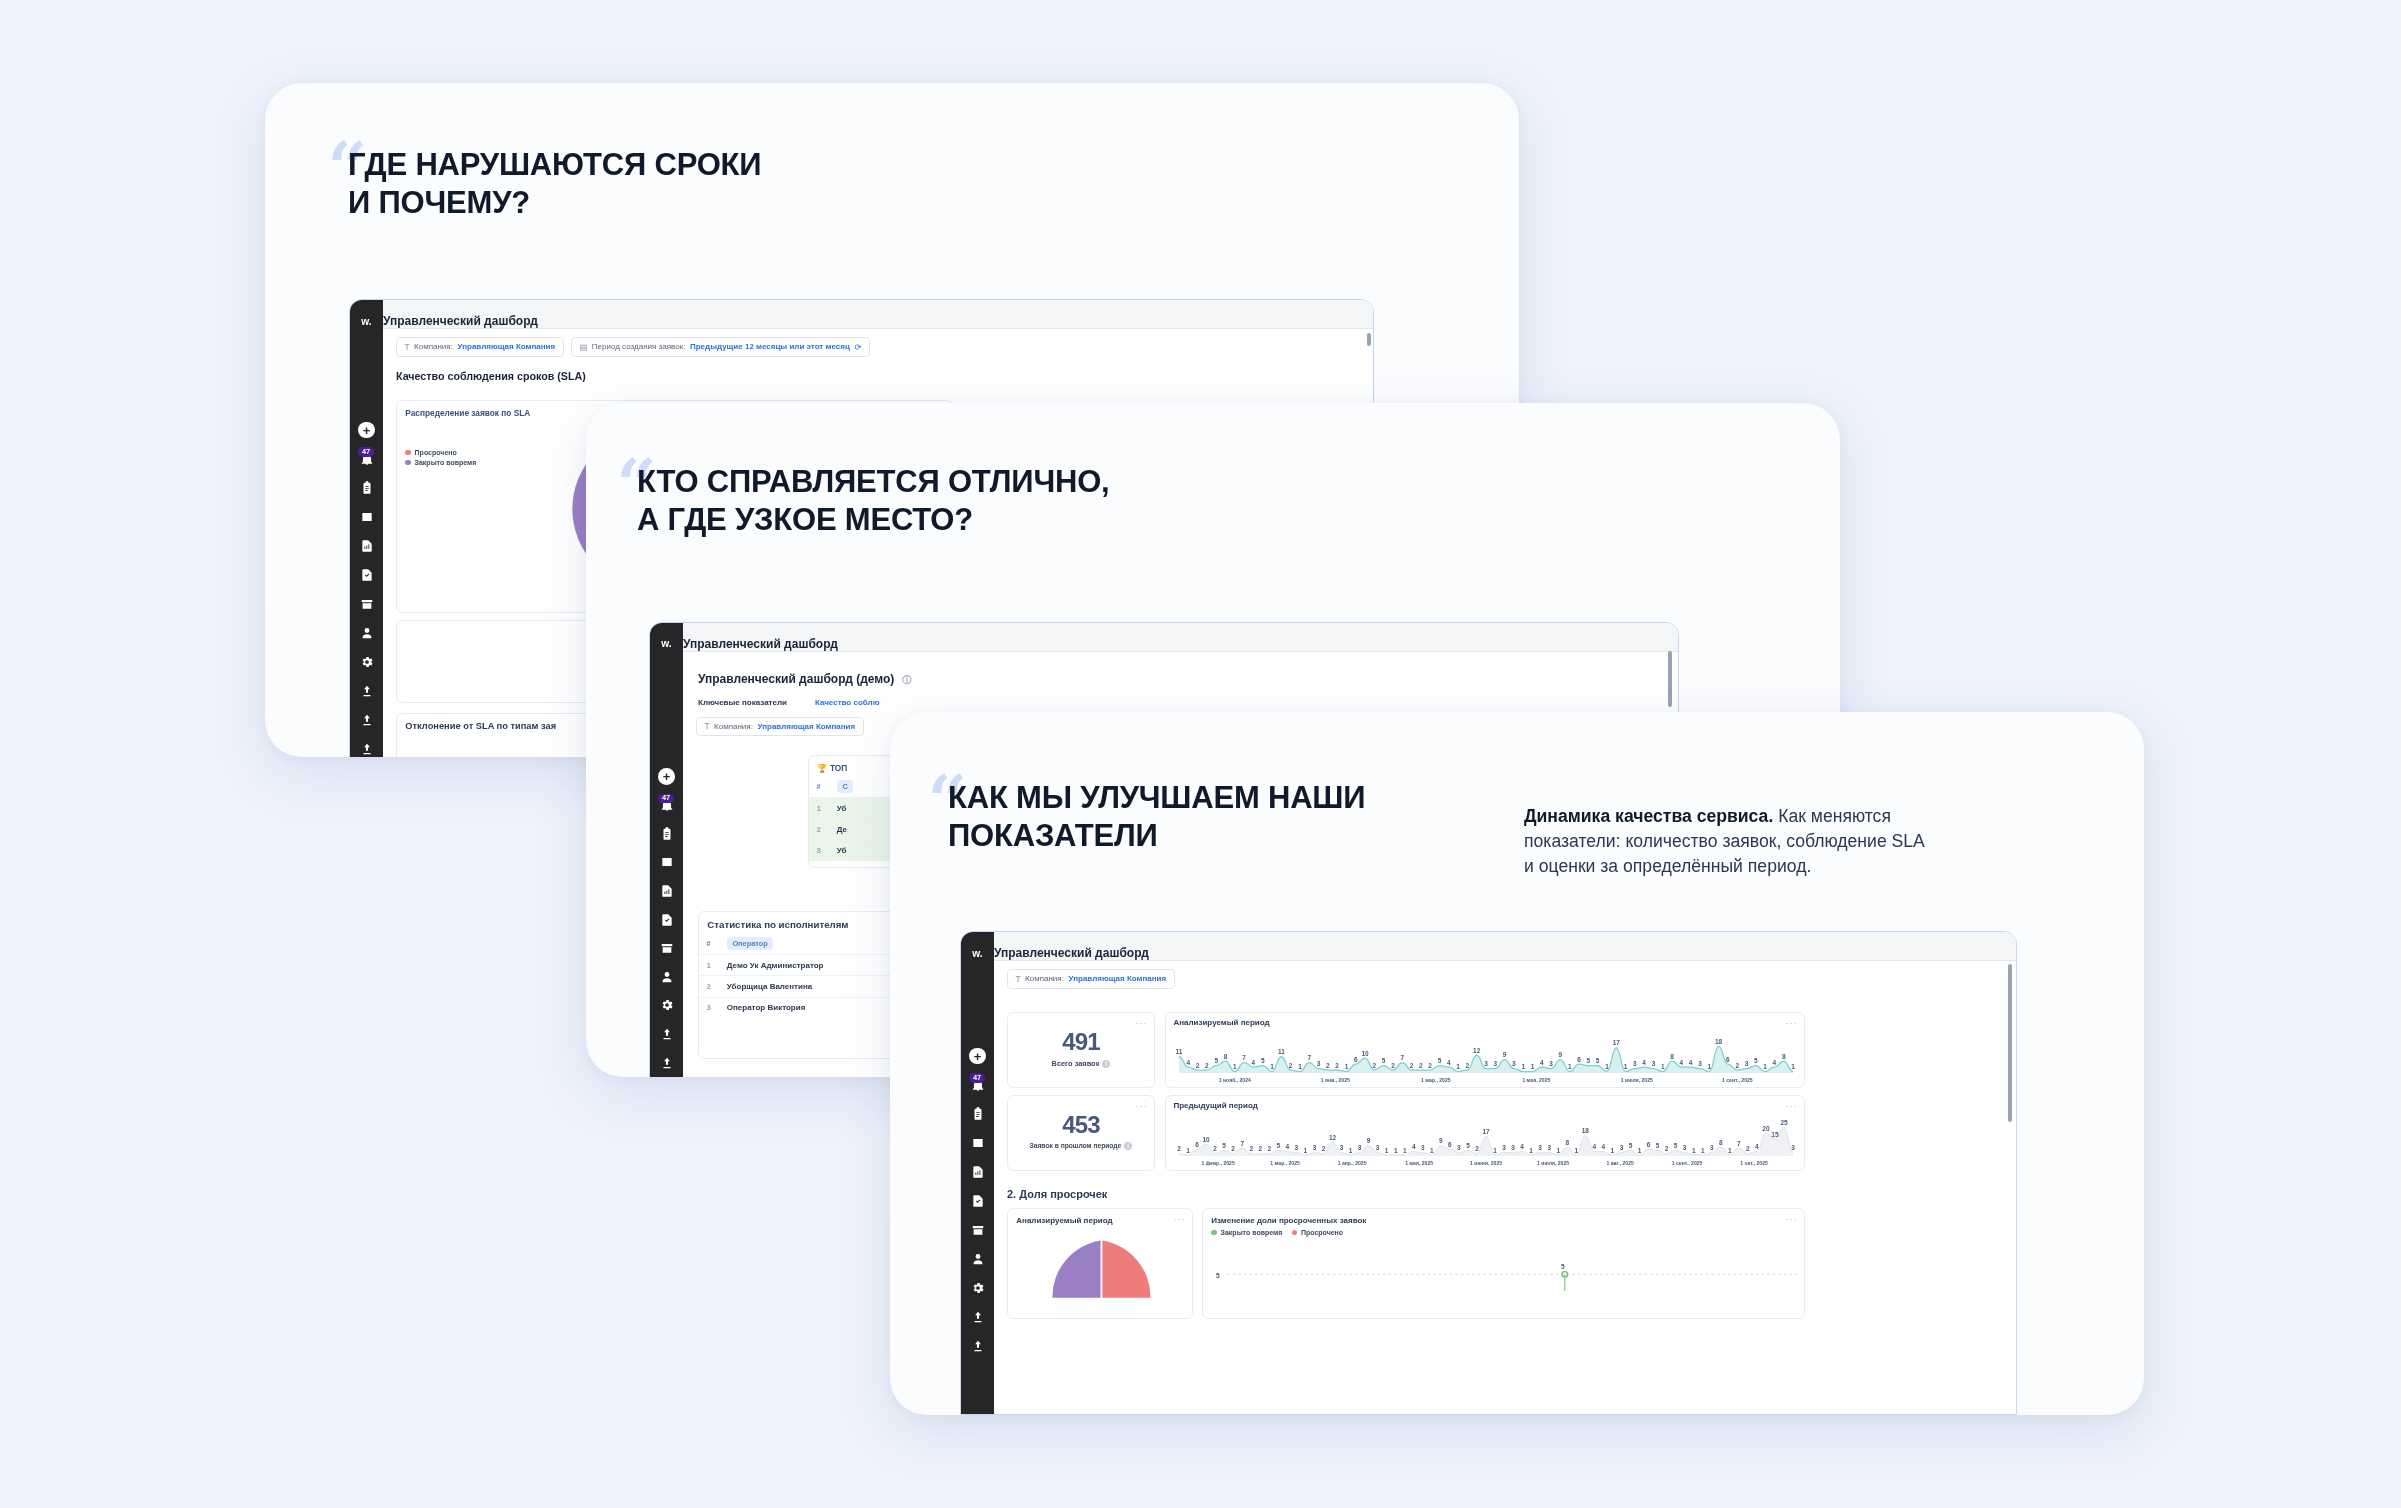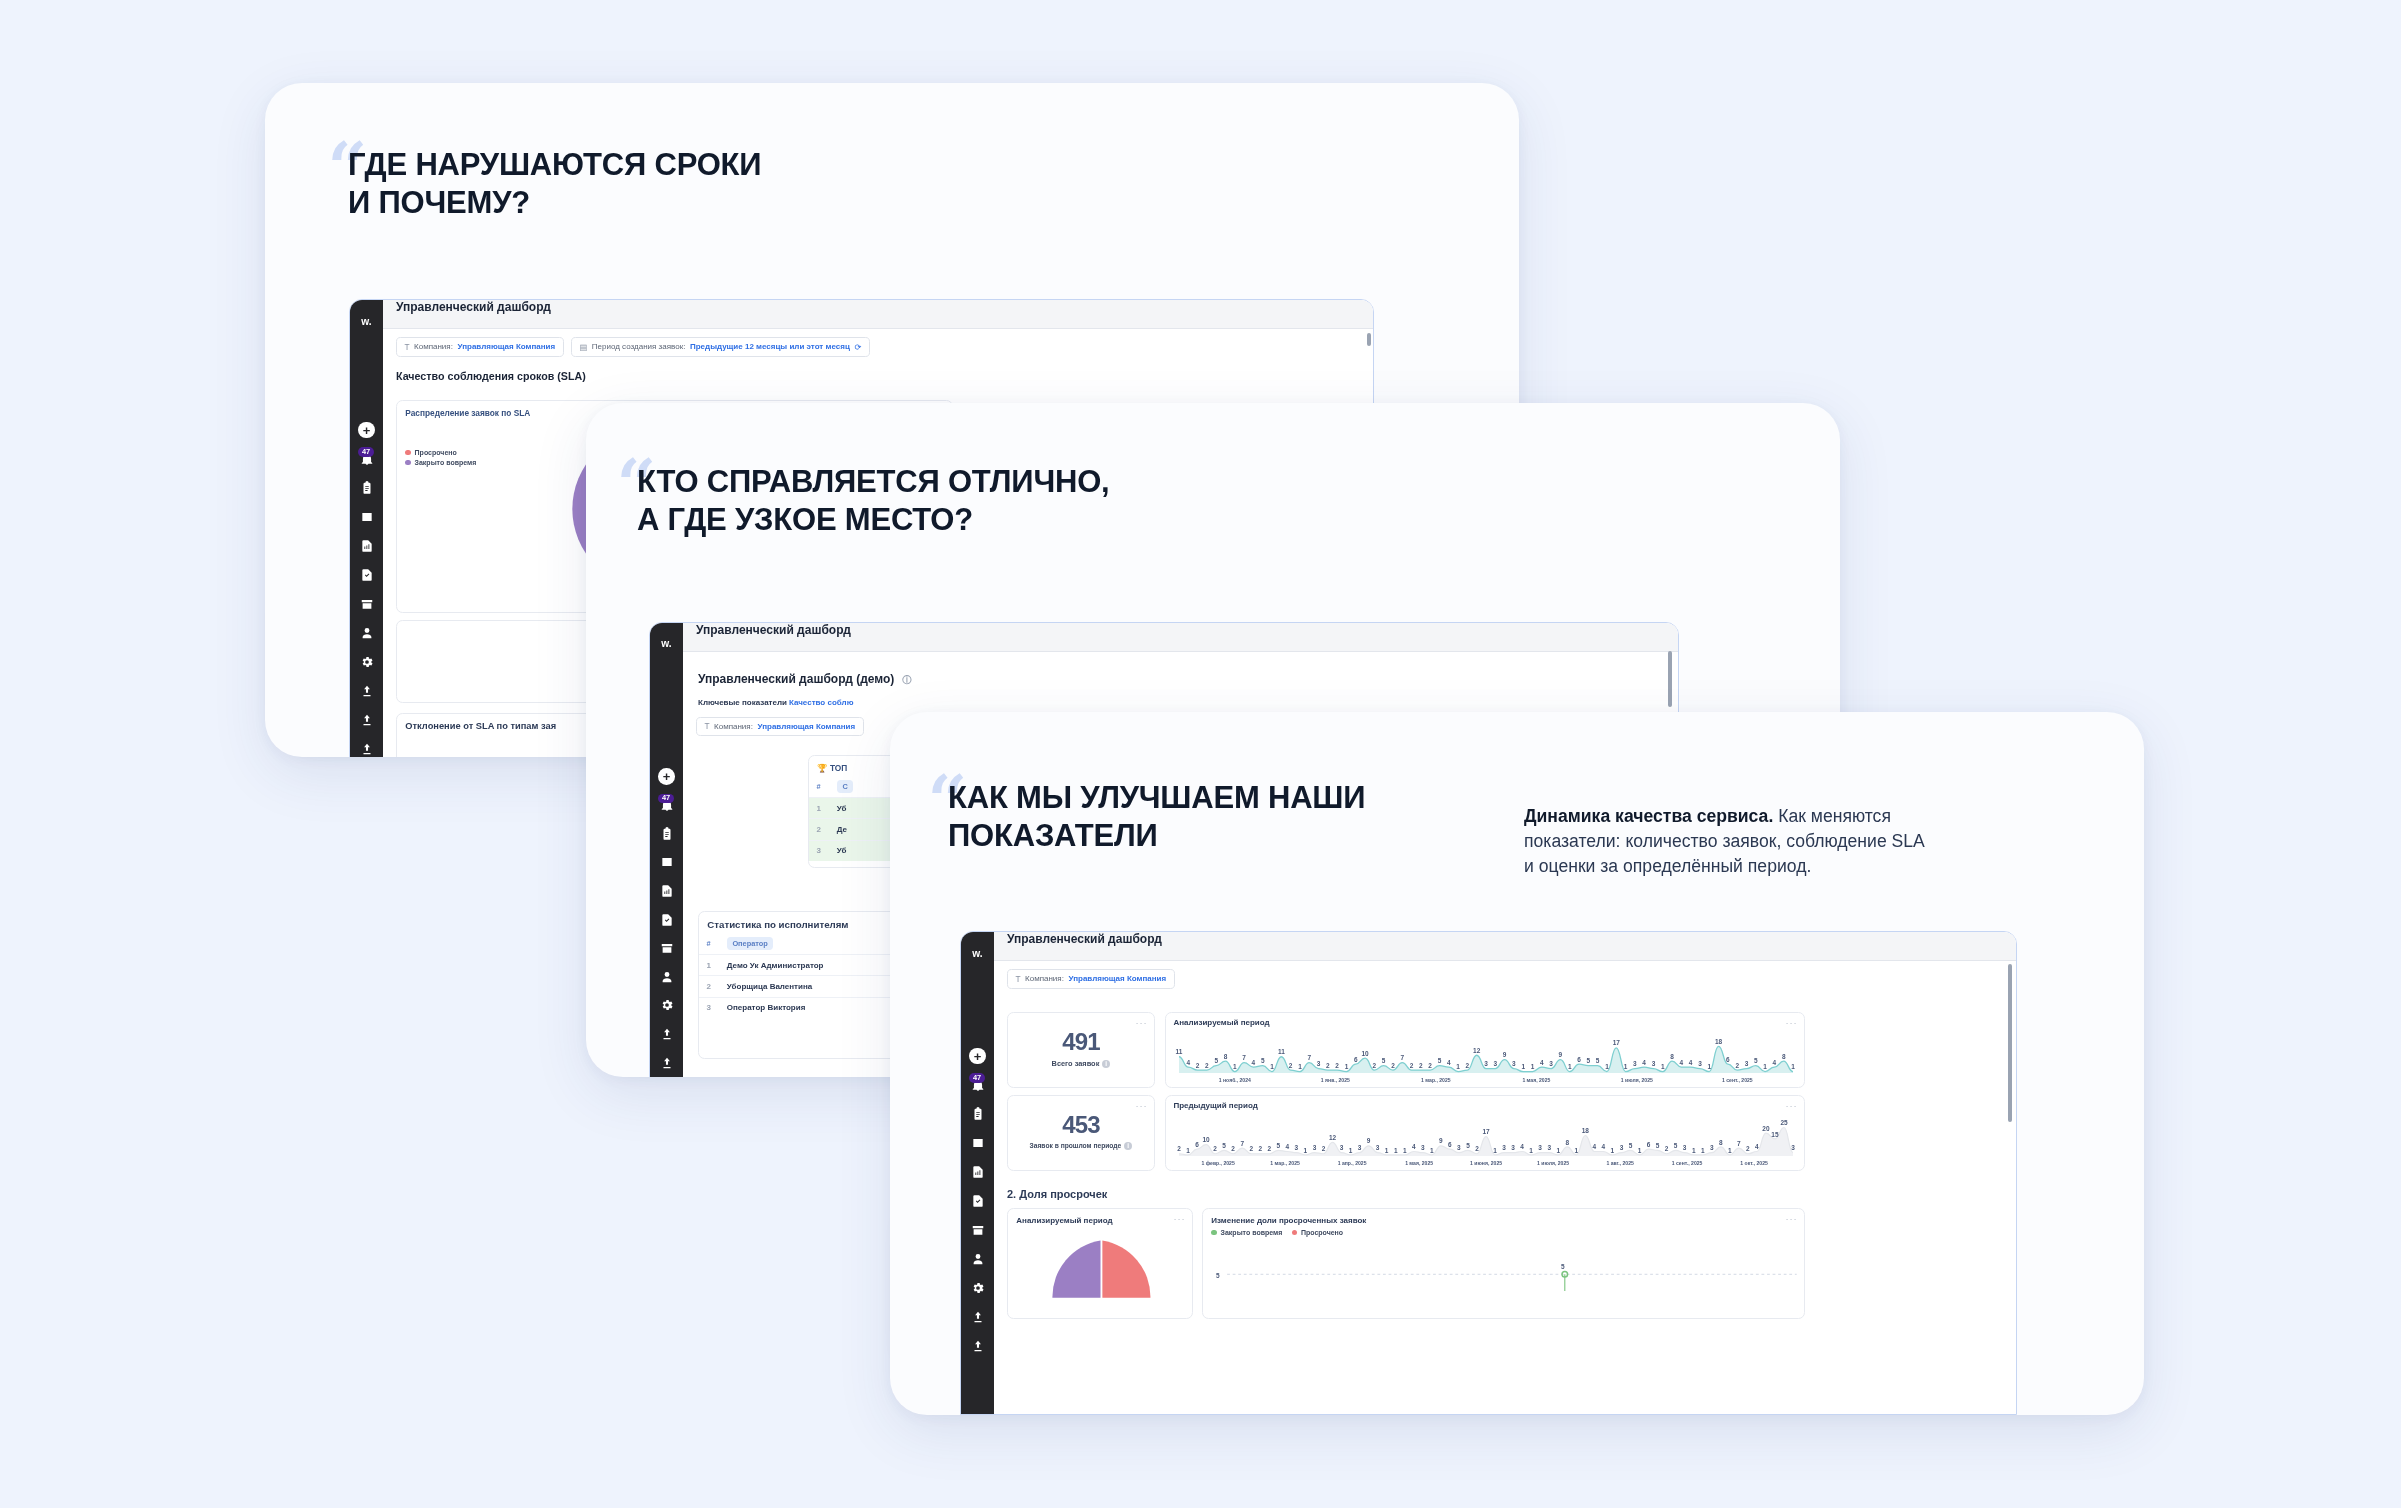--- a/index.html
+++ b/index.html
@@ -87,21 +87,21 @@
   }
   .rail-plus {
     width: 16.7px; height: 16.7px; border-radius: 50%; background: #fff;
     display: flex; align-items: center; justify-content: center;
     color: #262629; font-size: 13px; line-height: 1; font-weight: 600;
   }
 
   .appbody { flex: 1; min-width: 0; position: relative; background: #fff; }
   .topbar {
     height: 29px; background: #f4f5f7; border-bottom: 0.9px solid #e3e6ec;
-    display: flex; align-items: flex-start; padding-left: 13px;
+    display: flex; align-items: flex-end; 
   }
   .topbar .t { font-size: 12px; font-weight: 700; color: #1b2436; }
 
   .filterrow { display: flex; gap: 7.4px; padding: 8.3px 13px 5.6px 13px; }
   .chip {
     display: inline-flex; align-items: center; gap: 4.6px;
     border: 0.9px solid #dfe3ea; border-radius: 4.6px;
     padding: 3.7px 7.4px; font-size: 8px; color: #5d6676; background: #fff;
     white-space: nowrap;
   }
@@ -359,21 +359,21 @@
       <div class="appbody">
         <div class="topbar">
           <span class="t">Управленческий дашборд</span>
         </div>
 
         <div style="padding:20.4px 15px 0 15px;">
           <div style="font-size:12px;font-weight:700;color:#1b2436;">
             <span>Управленческий дашборд (демо)</span>
             <span style="color:#9aa3b2;font-size:9.3px;margin-left:4.6px;">ⓘ</span>
           </div>
-          <div style="display:flex;gap:2px;margin-top:11px;">
+          <div style="display:flex;gap:28px;margin-top:11px;">
             <span style="font-size:8px;color:#2b3852;font-weight:700;">Ключевые показатели</span>
             <span style="font-size:8px;color:#2f6fe4;font-weight:700;">Качество соблю</span>
           </div>
         </div>
 
         <div class="filterrow" style="padding-top:9.3px">
           <div class="chip">
             <span class="gl">T</span>
             <span>Компания:</span>
             <span class="val">Управляющая Компания</span>

